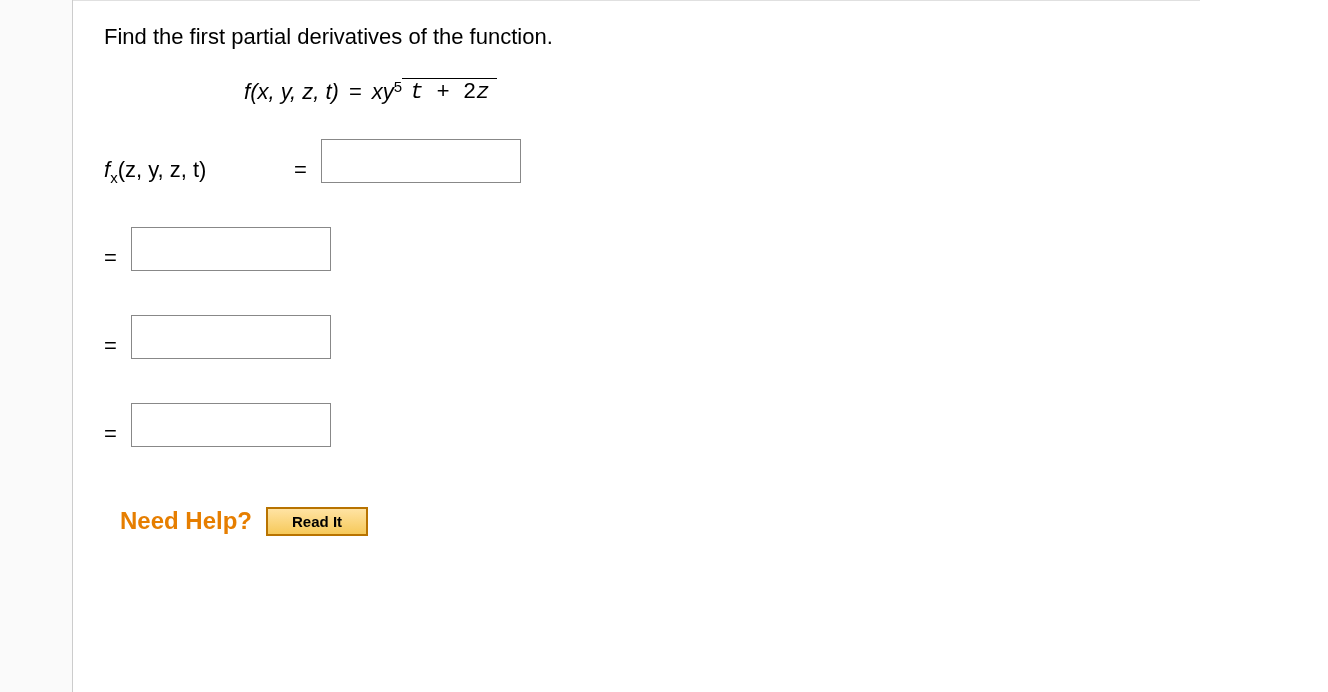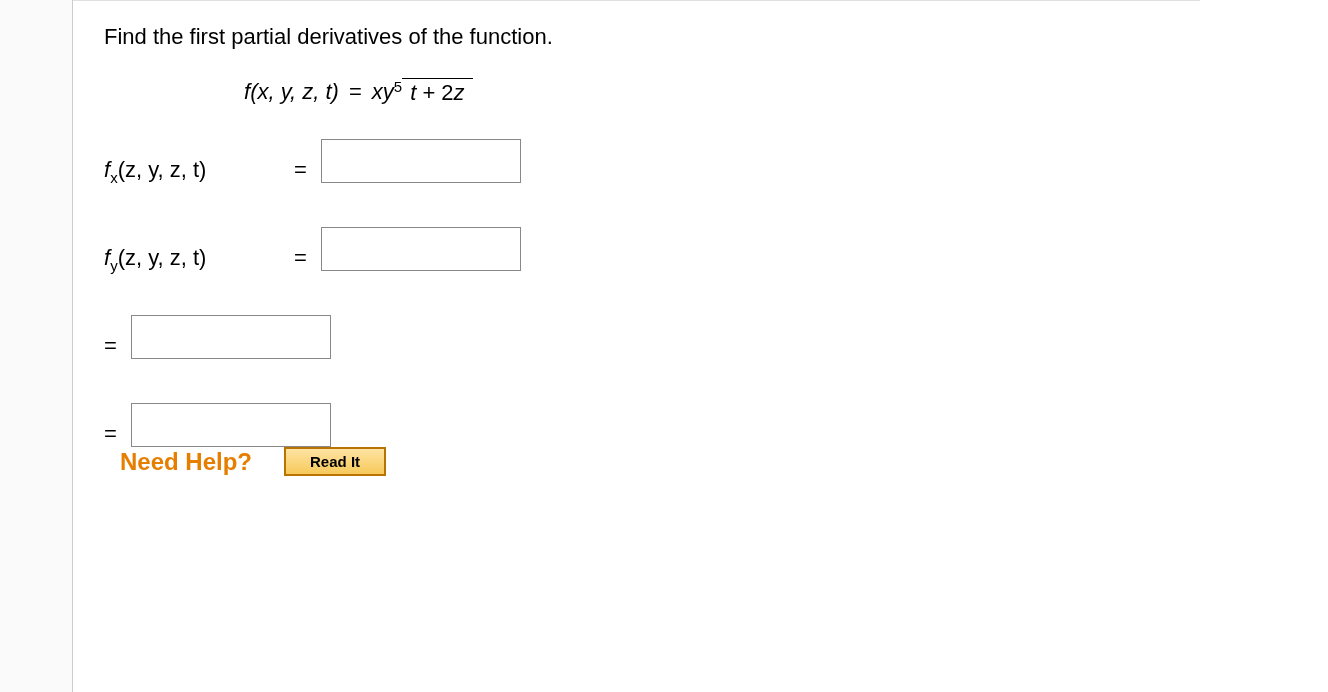--- a/index.html
+++ b/index.html
@@ -62,20 +62,21 @@
     vertical-align: middle;
     line-height: 1.1;
   }
   .frac .num {
     display: flex;
     align-items: flex-end;
   }
   .frac .den {
     border-top: 1.5px solid #000;
     padding: 2px 8px 0 8px;
+    font-family: Liberation Mono, monospace;
   }
   .sup {
     font-size: 15px;
     position: relative;
     top: -8px;
     font-style: normal;
   }
   .sub {
     font-size: 15px;
     position: relative;
@@ -106,23 +107,24 @@
   input.answer {
     width: 200px;
     height: 44px;
     border: 1px solid #888;
     box-sizing: border-box;
     font-size: 18px;
     padding: 4px 6px;
     background: #fff;
   }
   .help-row {
-    display: flex;
-    align-items: center;
-    gap: 32px;
+    margin-top: 60px;
+    display: flex;
+    align-items: flex-start;
+    gap: 14px;
     margin-left: 16px;
   }
   .need-help {
     color: #e67e00;
     font-weight: bold;
     font-size: 24px;
   }
   button.readit {
     font-family: Liberation Sans, sans-serif;
     font-size: 15px;
@@ -164,23 +166,20 @@
 
       <div class="row">
         <span class="lhs">
           <span>f</span><span class="sub">x</span><span class="norm">(z, y, z, t)</span>
         </span>
         <span class="eqs">=</span>
         <input class="answer" type="text" value="" style="">
       </div>
 
       <div class="row">
-        <span class="lhs">
-          <span>f</span><span class="sub">y</span><span class="norm">(z, y, z, t)</span>
-        </span>
         <span class="eqs">=</span>
         <input class="answer" type="text" value="" style="">
       </div>
 
       <div class="row">
         <span class="eqs">=</span>
         <input class="answer" type="text" value="" style="">
       </div>
 
       <div class="row">

